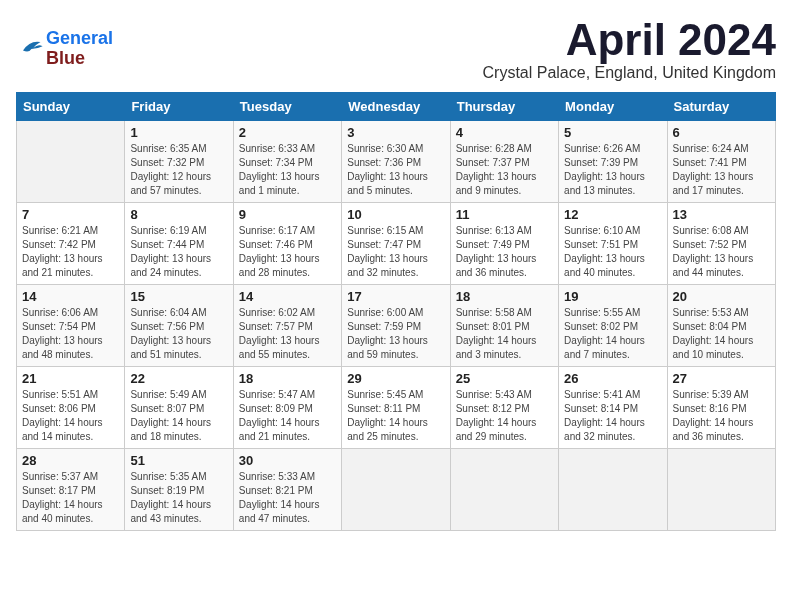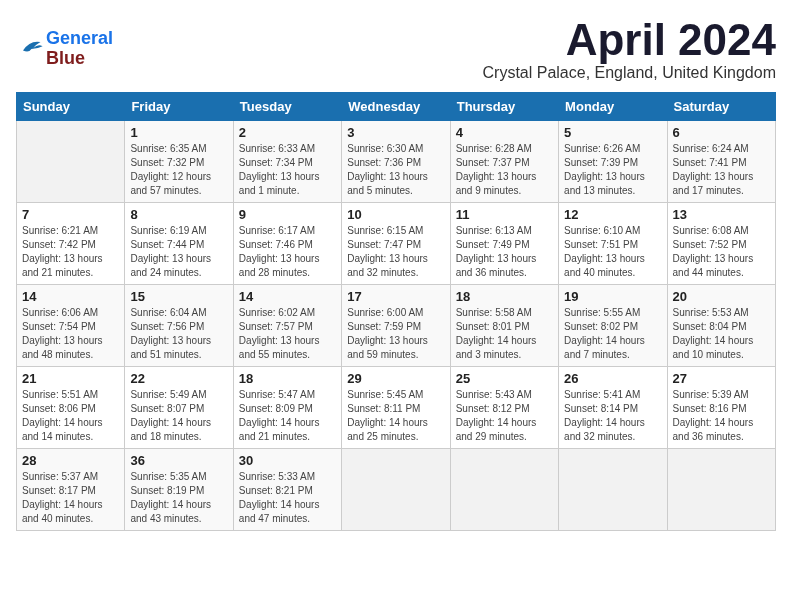--- a/index.html
+++ b/index.html
@@ -246,21 +246,21 @@
           <span class="day-num">27</span>
           <div class="cell-text">Sunrise: 5:39 AM<br>Sunset: 8:16 PM<br>Daylight: 14 hours and 36 minutes.</div>
         </td>
       </tr>
       <tr>
         <td>
           <span class="day-num">28</span>
           <div class="cell-text">Sunrise: 5:37 AM<br>Sunset: 8:17 PM<br>Daylight: 14 hours and 40 minutes.</div>
         </td>
         <td>
-          <span class="day-num">36</span>
+          <span class="day-num">51</span>
           <div class="cell-text">Sunrise: 5:35 AM<br>Sunset: 8:19 PM<br>Daylight: 14 hours and 43 minutes.</div>
         </td>
         <td>
           <span class="day-num">30</span>
           <div class="cell-text">Sunrise: 5:33 AM<br>Sunset: 8:21 PM<br>Daylight: 14 hours and 47 minutes.</div>
         </td>
         <td class="empty"></td>
         <td class="empty"></td>
         <td class="empty"></td>
         <td class="empty"></td>

